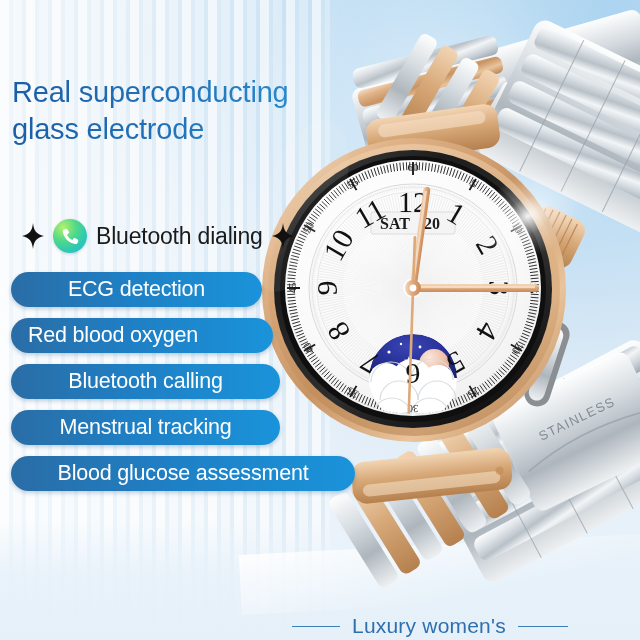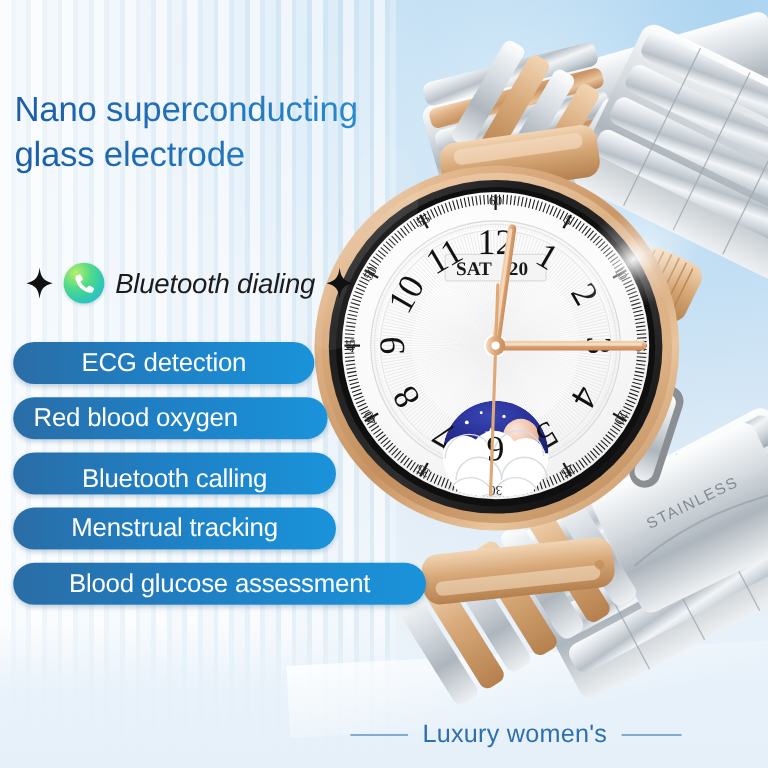--- a/index.html
+++ b/index.html
@@ -42,49 +42,49 @@
   .headline{position:absolute;left:12px;top:74px;width:400px;}
   .hl-line{
     font-size:29px;line-height:37px;font-weight:400;letter-spacing:-.2px;
     background:linear-gradient(90deg,#1a5ea6 0%,#2273b9 40%,#2f9ede 100%);
     -webkit-background-clip:text;background-clip:text;color:transparent;
     white-space:nowrap;
   }
   .hl-line.l3{font-size:27px;}
 
   
-  .bt-row{position:absolute;left:22px;top:219px;display:flex;align-items:center;gap:9px;font-style:italic;}
+  .bt-row{position:absolute;left:22px;top:219px;display:flex;align-items:center;gap:9px;}
   .spark{width:22px;height:26px;position:relative;flex:0 0 auto;}
   .spark svg{display:block;}
   .phone-ico{width:34px;height:34px;border-radius:50%;flex:0 0 auto;position:relative;
     background:radial-gradient(circle at 30% 25%, #b6f06a 0%, #4fd98a 38%, #2fc9b2 66%, #29b6e8 100%);
     box-shadow:0 1px 3px rgba(0,0,0,.18);
     display:flex;align-items:center;justify-content:center;}
   .bt-label{font-size:23px;color:#1b1b1b;font-weight:400;letter-spacing:-.2px;white-space:nowrap;}
 
   
-  .pills{position:absolute;left:11px;top:285px;}
+  .pills{position:absolute;left:11px;top:272px;}
   .pill{
     height:35px;margin-bottom:11px;border-radius:18px;
     display:flex;align-items:center;
     padding:0 17px;
     background:linear-gradient(90deg,#2a6da6 0%,#1f7fc4 45%,#1a93da 100%);
     box-shadow:0 2px 4px rgba(20,70,120,.25);
     color:#fff;font-size:21.5px;letter-spacing:-.2px;white-space:nowrap;
     font-weight:400;
   }
   .pill.w1{width:217px;justify-content:center;}
   .pill.w2{width:228px;}
   .pill.w3{width:240px;}
-  .pill.w4{width:235px;justify-content:center;align-items:flex-end;}
+  .pill.w4{width:235px;justify-content:center;}
   .pill.w5{width:235px;justify-content:center;}
   .pill.w6{width:310px;justify-content:center;}
 
   
-  .footer{position:absolute;left:292px;top:600px;width:338px;
+  .footer{position:absolute;left:292px;top:614px;width:338px;
     display:flex;align-items:center;gap:12px;}
   .rule{height:1px;background:#3f7fb8;flex:0 0 48px;}
   .rule.r2{flex:0 0 50px;}
   .footer-text{font-size:21px;color:#2f6fae;white-space:nowrap;letter-spacing:.2px;}
 
   
   .watch{position:absolute;left:0;top:0;width:640px;height:640px;pointer-events:none;}
   .watch svg{display:block;}
 </style>
 </head>
@@ -1143,21 +1143,21 @@
         </g>
       </g>
 
       <ellipse cx="528" cy="216" rx="56" ry="40" fill="url(#gFlare)" transform="rotate(-28 528 216)"></ellipse>
       <ellipse cx="300" cy="206" rx="40" ry="90" fill="#ffffff" opacity=".07" transform="rotate(20 300 206)"></ellipse>
     </g>
   </svg>
   </div>
 
   <div class="headline">
-    <div class="hl-line">Nano superconducting</div>
+    <div class="hl-line">Real superconducting</div>
     <div class="hl-line">glass electrode</div>
   </div>
 
   <div class="bt-row">
     <span class="spark">
       <svg width="22" height="26" viewBox="0 0 22 26">
         <path d="M11 0 C12 8 14 11 22 13 C14 15 12 18 11 26 C10 18 8 15 0 13 C8 11 10 8 11 0 Z" fill="#111"></path>
       </svg>
     </span>
     <span class="phone-ico">

